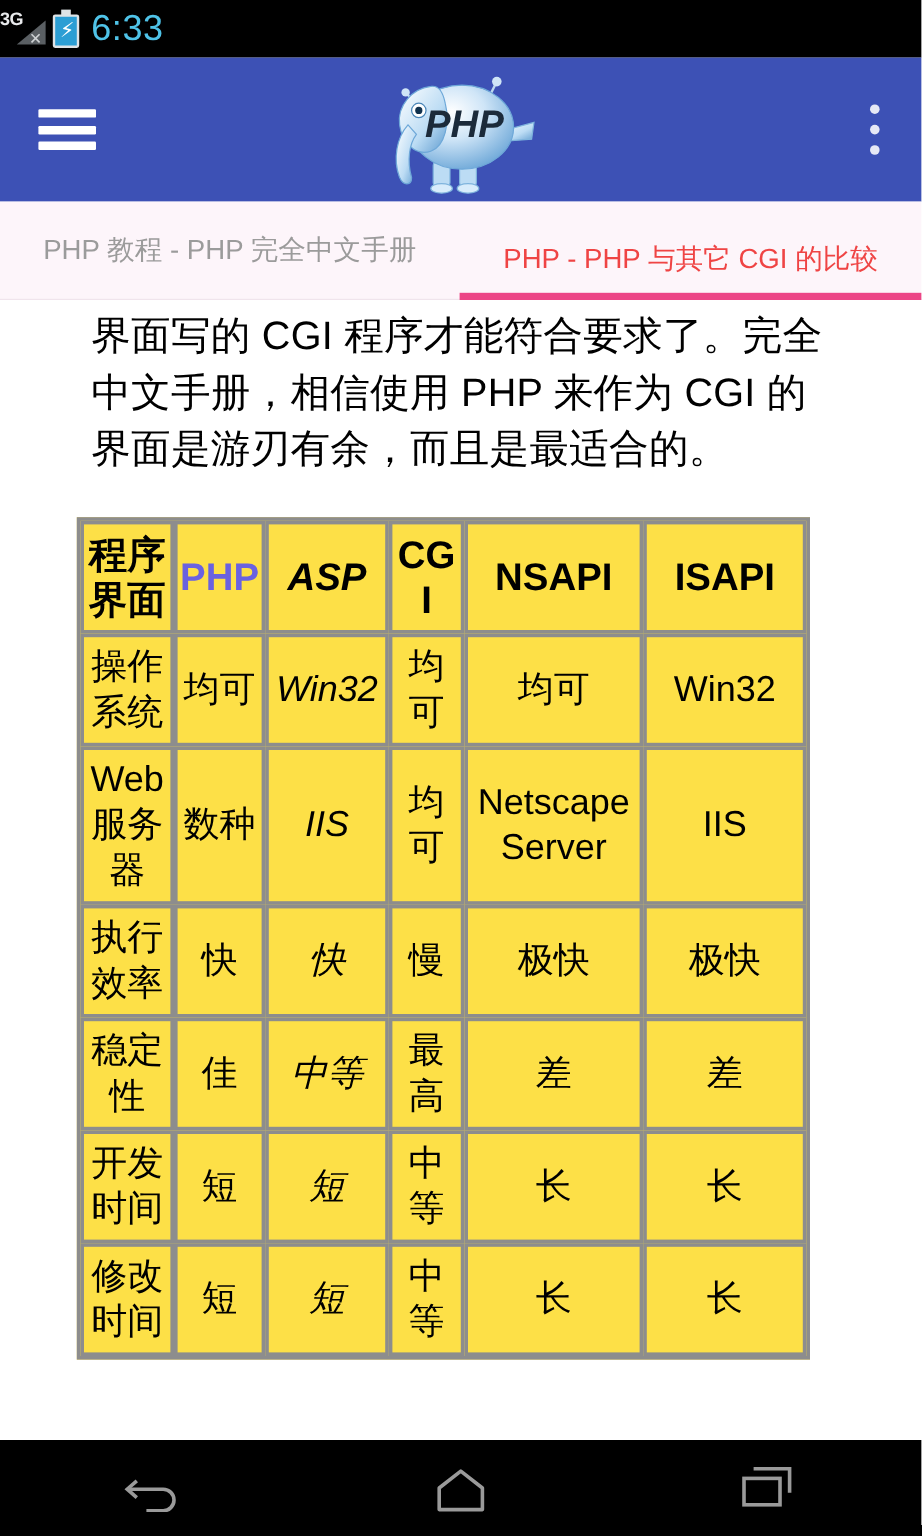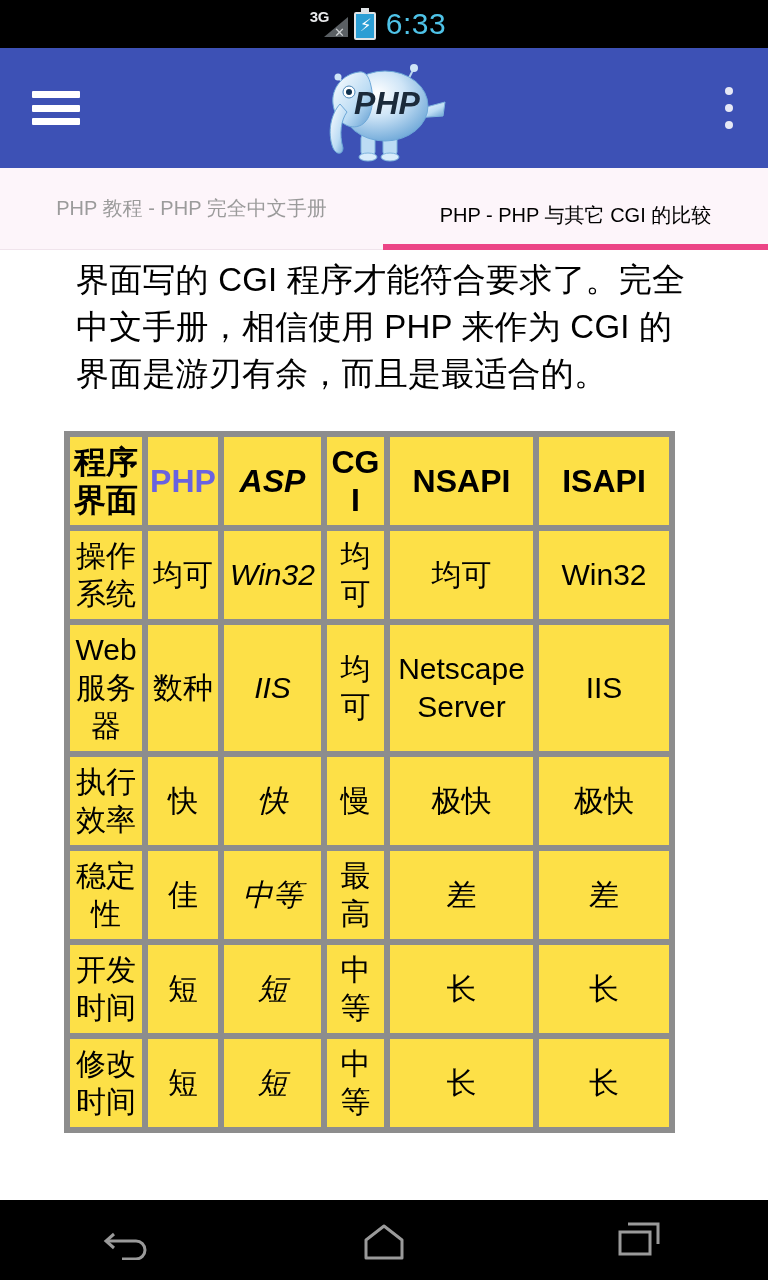--- a/index.html
+++ b/index.html
@@ -7,21 +7,21 @@
     width: 768px; height: 1280px;
     background: #ffffff;
     font-family: "Liberation Sans", "DejaVu Sans", sans-serif;
     overflow: hidden;
   }
   .screen { position: relative; width: 768px; height: 1280px; background:#fff; }
 
   
   .statusbar {
     position:absolute; top:0; left:0; width:768px; height:48px;
-    background:#000000; display:flex; align-items:center; justify-content:center;
+    background:#000000; display:flex; align-items:center; justify-content:flex-start;
     padding-right:12px;
   }
   .sb-signal {
     position:relative; width:38px; height:30px; margin-right:6px;
   }
   .sb-tri {
     position:absolute; right:0; bottom:2px; width:0; height:0;
     border-left:24px solid transparent; border-bottom:20px solid #5a5f63;
   }
   .sb-3g {
@@ -77,23 +77,23 @@
     position:absolute; top:168px; left:0; width:768px; height:82px;
     background:#fdf5fa; display:flex; align-items:center;
     border-bottom:1px solid #f0e4ec;
   }
   .tab {
     display:flex; align-items:center; justify-content:center;
     height:82px; position:relative; white-space:nowrap;
   }
   .tab-0 { width:383px; }
   .tab-1 { width:385px; }
-  .tab-label { font-size:20px; }
+  .tab-label { font-size:23px; }
   .tab-0 .tab-label { color:#9b9b9b; }
-  .tab-1 .tab-label { color:#000000;margin-top:13px; }
+  .tab-1 .tab-label { color:#ef4444;margin-top:13px; }
   .tab-underline {
     position:absolute; left:0; bottom:0; width:100%; height:6px; background:#ec4586;
   }
 
   
   .content {
     position:absolute; top:250px; left:0; width:768px; height:950px;
     background:#ffffff; overflow:hidden;
   }
   .para {

